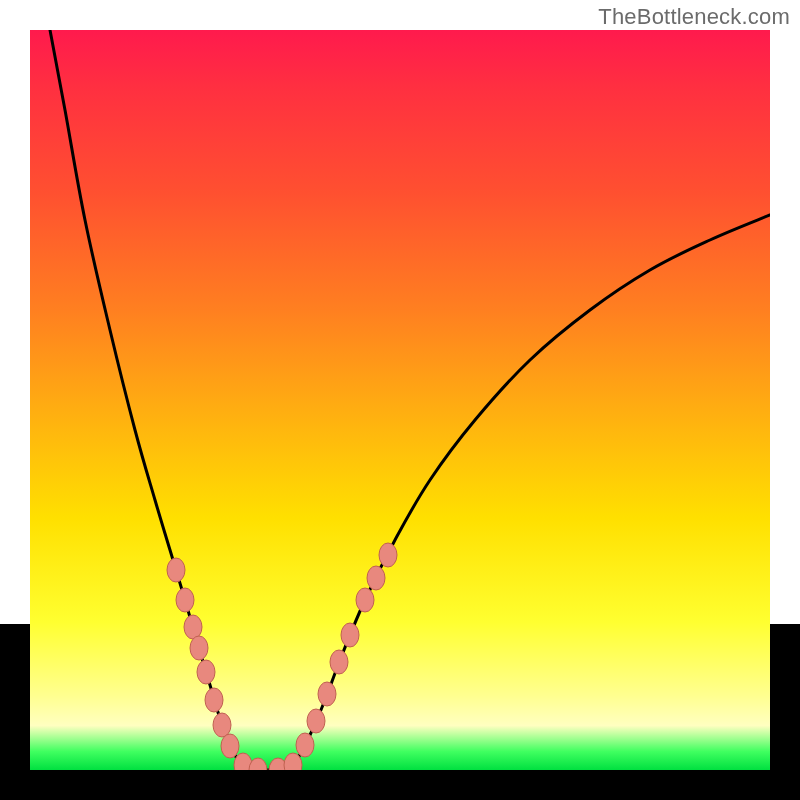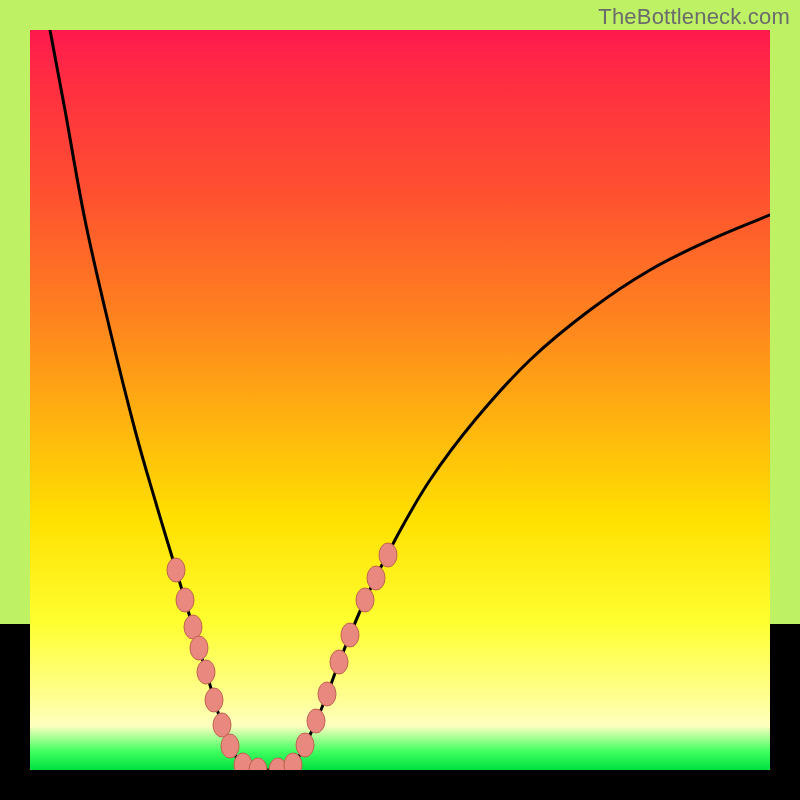--- a/index.html
+++ b/index.html
@@ -10,21 +10,21 @@
     background: #000;
     overflow: hidden;
     font-family: Arial, Helvetica, sans-serif;
   }
   .frame {
     position: absolute;
     left: 0;
     top: 0;
     width: 800px;
     height: 624px;
-    background: #bef264;
+    background: #ffffff;
   }
   .plot {
     position: absolute;
     left: 30px;
     top: 30px;
     width: 740px;
     height: 740px;
     background: linear-gradient(to bottom,
       #ff1a4d 0%,
       #ff3040 8%,

